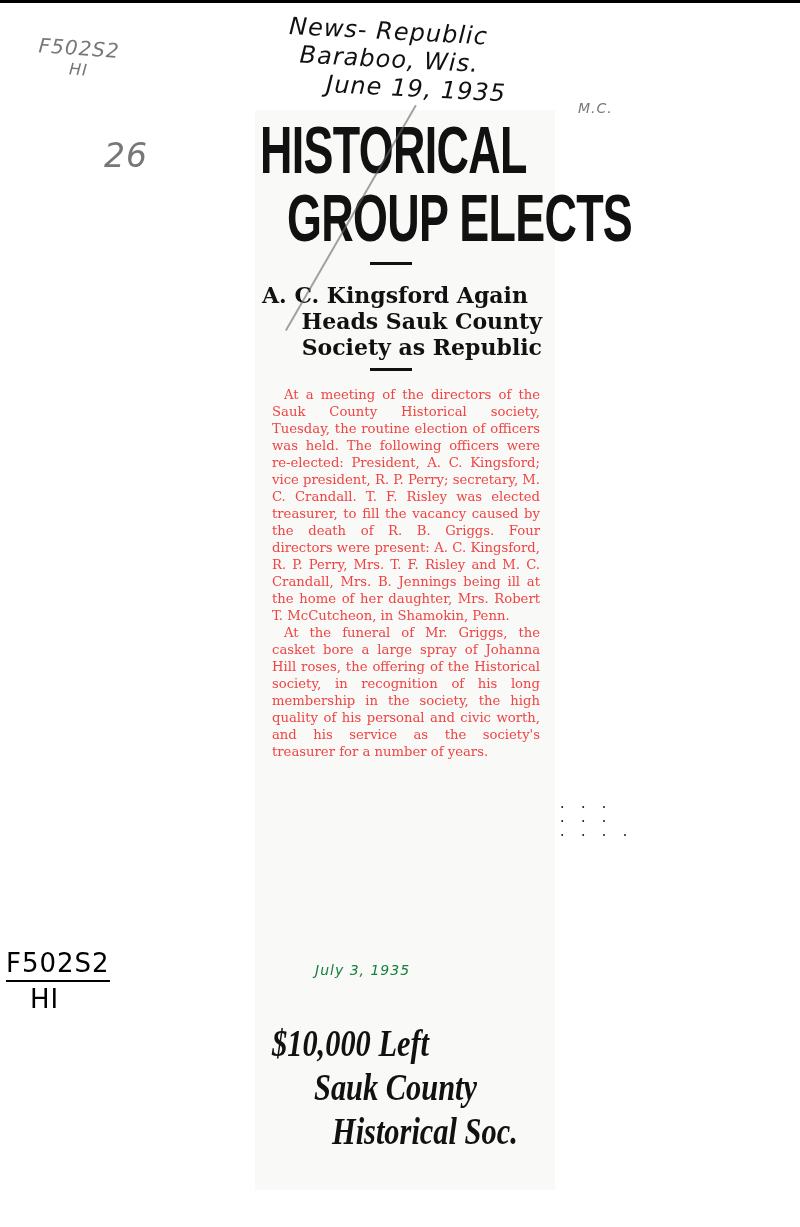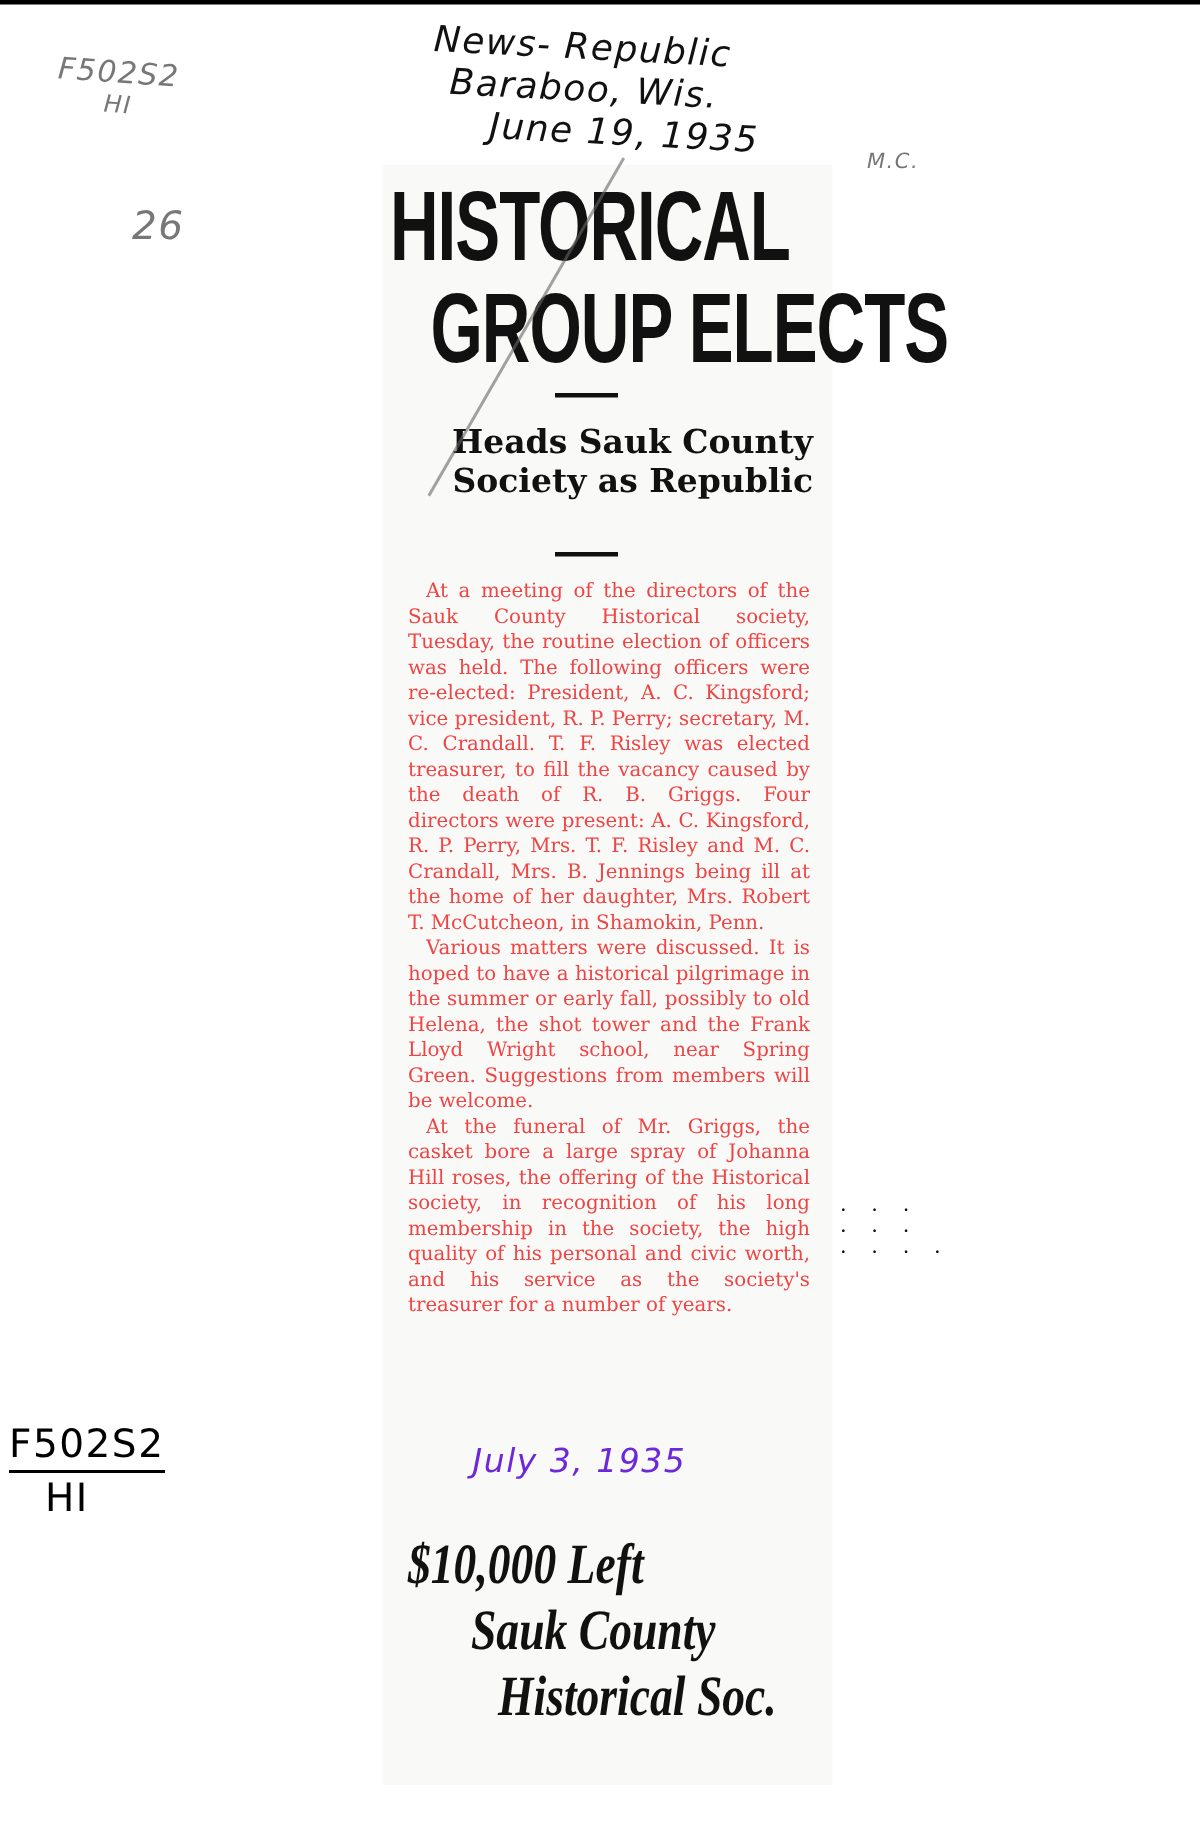--- a/index.html
+++ b/index.html
@@ -14,26 +14,26 @@
     position: absolute; font-family: "DejaVu Sans", sans-serif; color: #111;
     font-style: italic; letter-spacing: 1px;
   }
   .hand-faint { color: #777; }
   .pub { left: 290px; top: 12px; font-size: 24px; line-height: 28px; transform: rotate(3deg); transform-origin: left top; }
   .pub div { white-space: nowrap; }
   .pub .l2 { margin-left: 12px; }
   .pub .l3 { margin-left: 40px; }
   .code1 { left: 38px; top: 36px; font-size: 20px; transform: rotate(4deg); }
   .code1 .sub { margin-left: 32px; font-size: 16px; }
-  .page-num { left: 88px; top: 136px; font-size: 26px; }
+  .page-num { left: 104px; top: 136px; font-size: 33px; }
   .mc { left: 578px; top: 100px; font-size: 14px; }
   .code2 { left: 6px; top: 948px; font-size: 26px; color: #000; font-style: normal; }
   .code2 .code-line { border-bottom: 2px solid #000; display: inline-block; padding-bottom: 2px; }
   .code2 .sub { margin-left: 24px; margin-top: 2px; }
-  .date2 { left: 315px; top: 962px; font-size: 22px; color: #6d28d9; }
+  .date2 { left: 315px; top: 962px; font-size: 14px; color: #15803d; }
 
   .clip {
     position: absolute; left: 255px; top: 110px; width: 300px; height: 1080px;
     background: #f9f9f7;
   }
   .headline-big {
     position: absolute; font-family: "Liberation Sans", sans-serif; font-weight: bold;
     color: #111; transform: scaleX(0.68); transform-origin: left top; white-space: nowrap;
     letter-spacing: -1px;
   }
@@ -87,28 +87,28 @@
 <div class="hand hand-faint page-num">26</div>
 <div class="hand hand-faint mc">M.C.</div>
 
 <div class="clip"></div>
 
 <div class="headline-big hb1">HISTORICAL</div>
 <div class="headline-big hb2">GROUP ELECTS</div>
 <div class="rule r1"></div>
 
 <div class="subhead">
+  <div class="s1">A. C. Kingsford Again</div>
   <div>Heads Sauk County</div>
   <div>Society as Republic</div>
 </div>
 <div class="rule r2"></div>
 
 <div class="body-text">
   <p>At a meeting of the directors of the Sauk County Historical society, Tuesday, the routine election of officers was held. The following officers were re-elected: President, A. C. Kingsford; vice president, R. P. Perry; secretary, M. C. Crandall. T. F. Risley was elected treasurer, to fill the vacancy caused by the death of R. B. Griggs. Four directors were present: A. C. Kingsford, R. P. Perry, Mrs. T. F. Risley and M. C. Crandall, Mrs. B. Jennings being ill at the home of her daughter, Mrs. Robert T. McCutcheon, in Shamokin, Penn.</p>
-  <p>Various matters were discussed. It is hoped to have a historical pilgrimage in the summer or early fall, possibly to old Helena, the shot tower and the Frank Lloyd Wright school, near Spring Green. Suggestions from members will be welcome.</p>
   <p>At the funeral of Mr. Griggs, the casket bore a large spray of Johanna Hill roses, the offering of the Historical society, in recognition of his long membership in the society, the high quality of his personal and civic worth, and his service as the society's treasurer for a number of years.</p>
 </div>
 
 <div class="slash"></div>
 <div class="dots">· · ·<br>· · ·<br>· · · ·</div>
 
 <div class="hand code2">
   <div class="code-line">F502S2</div>
   <div class="sub">HI</div>
 </div>

